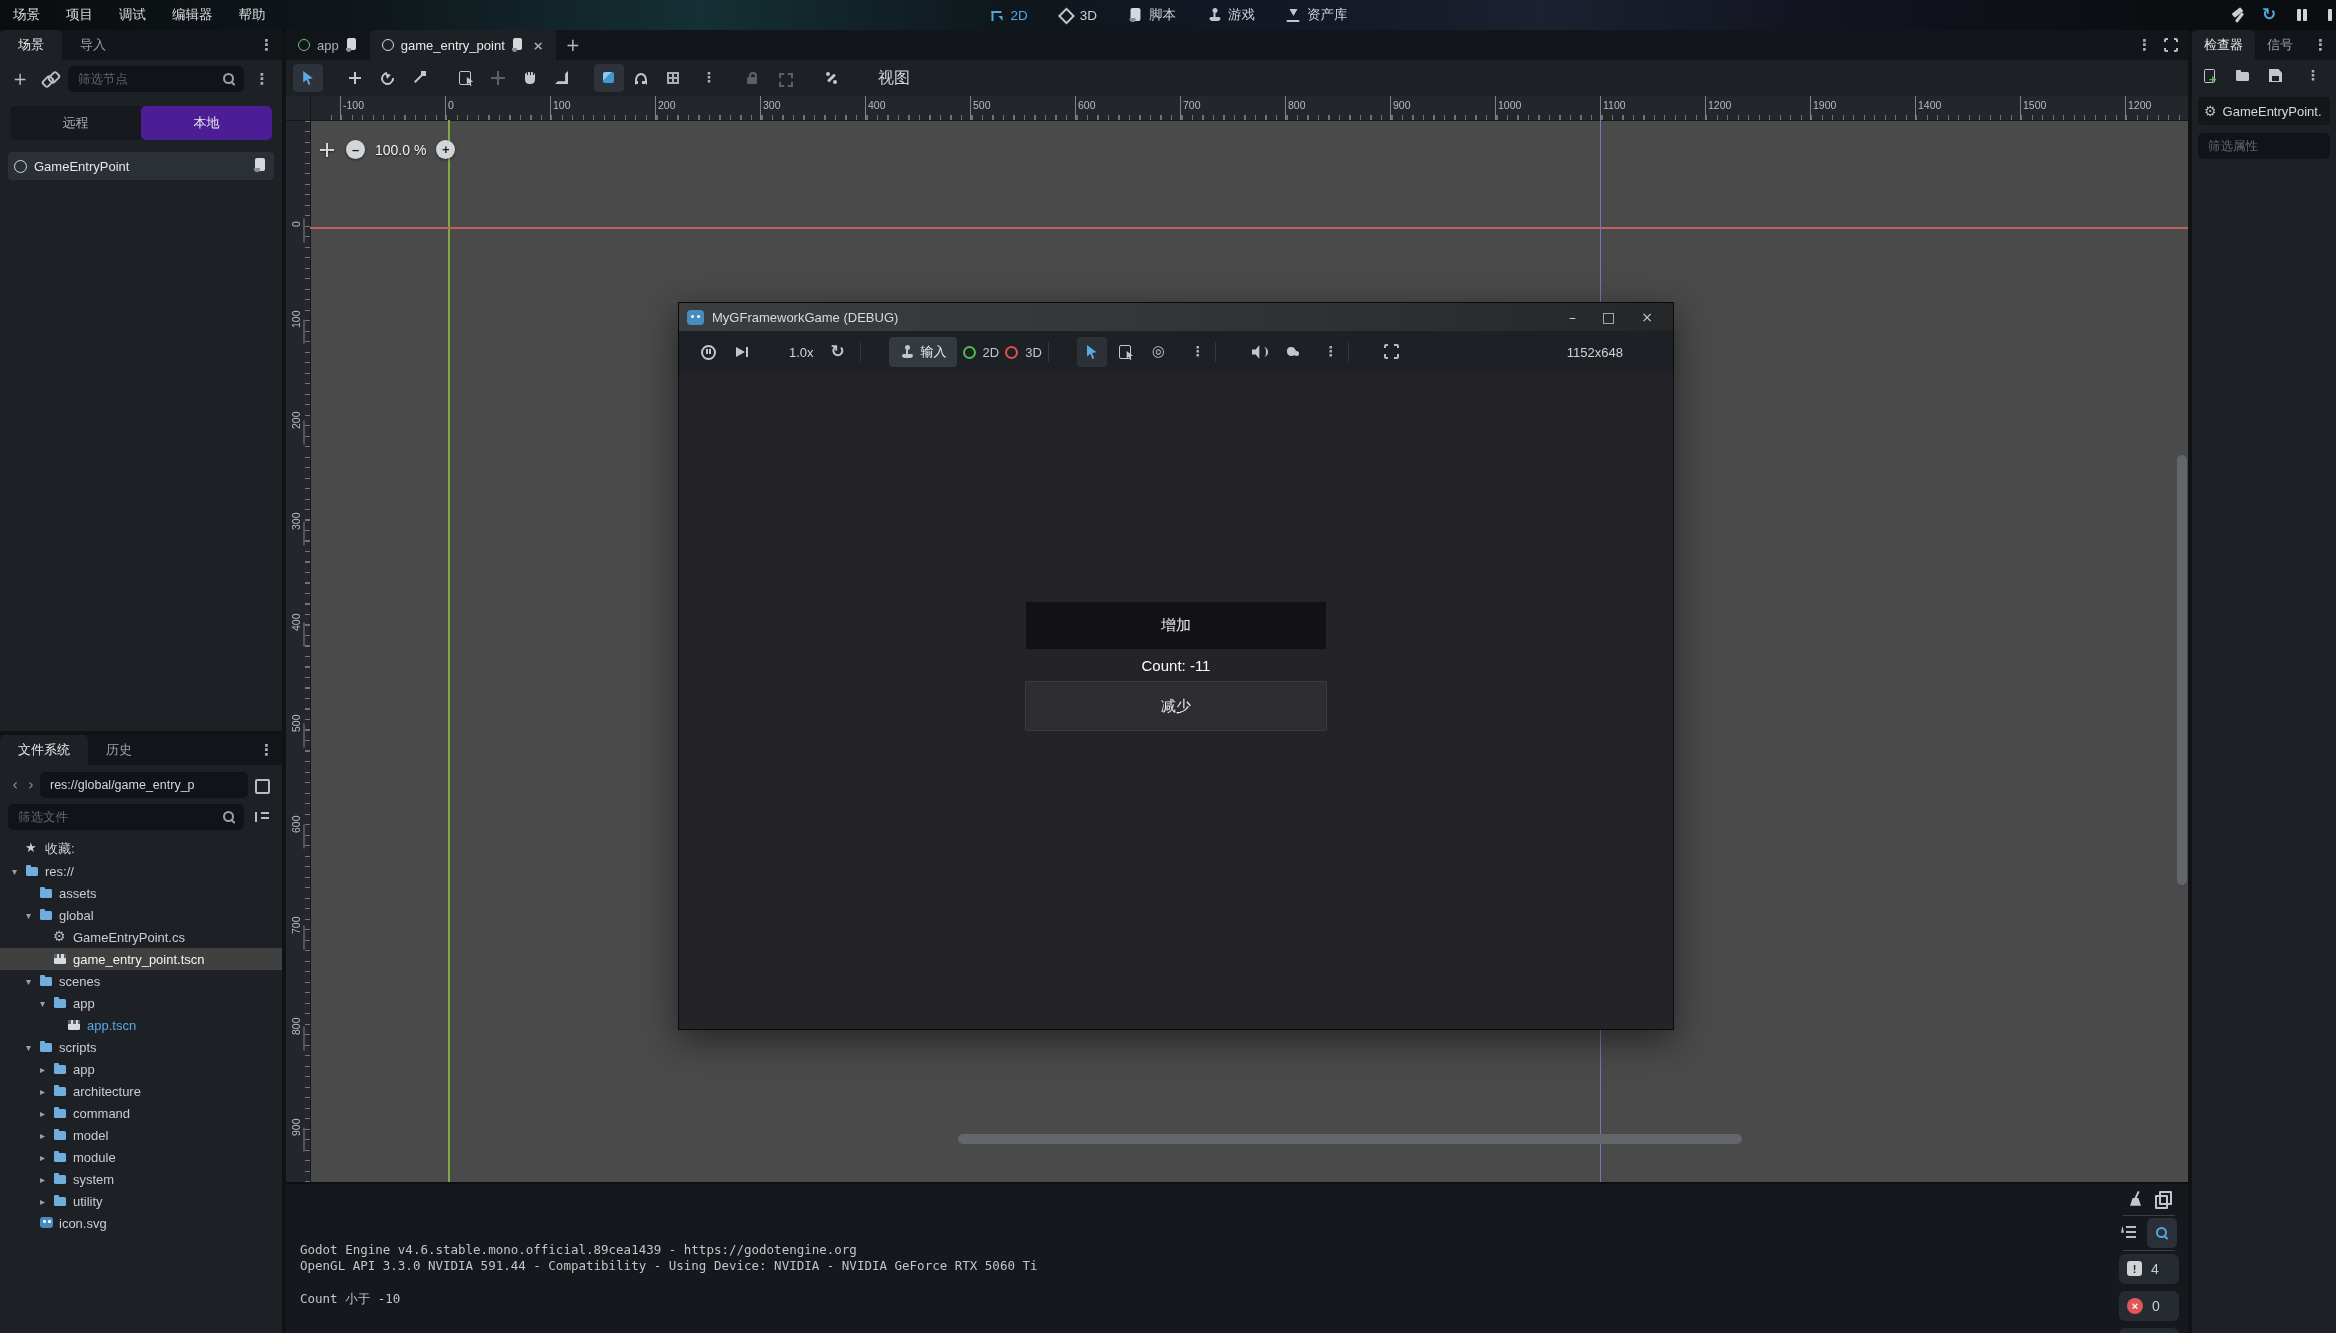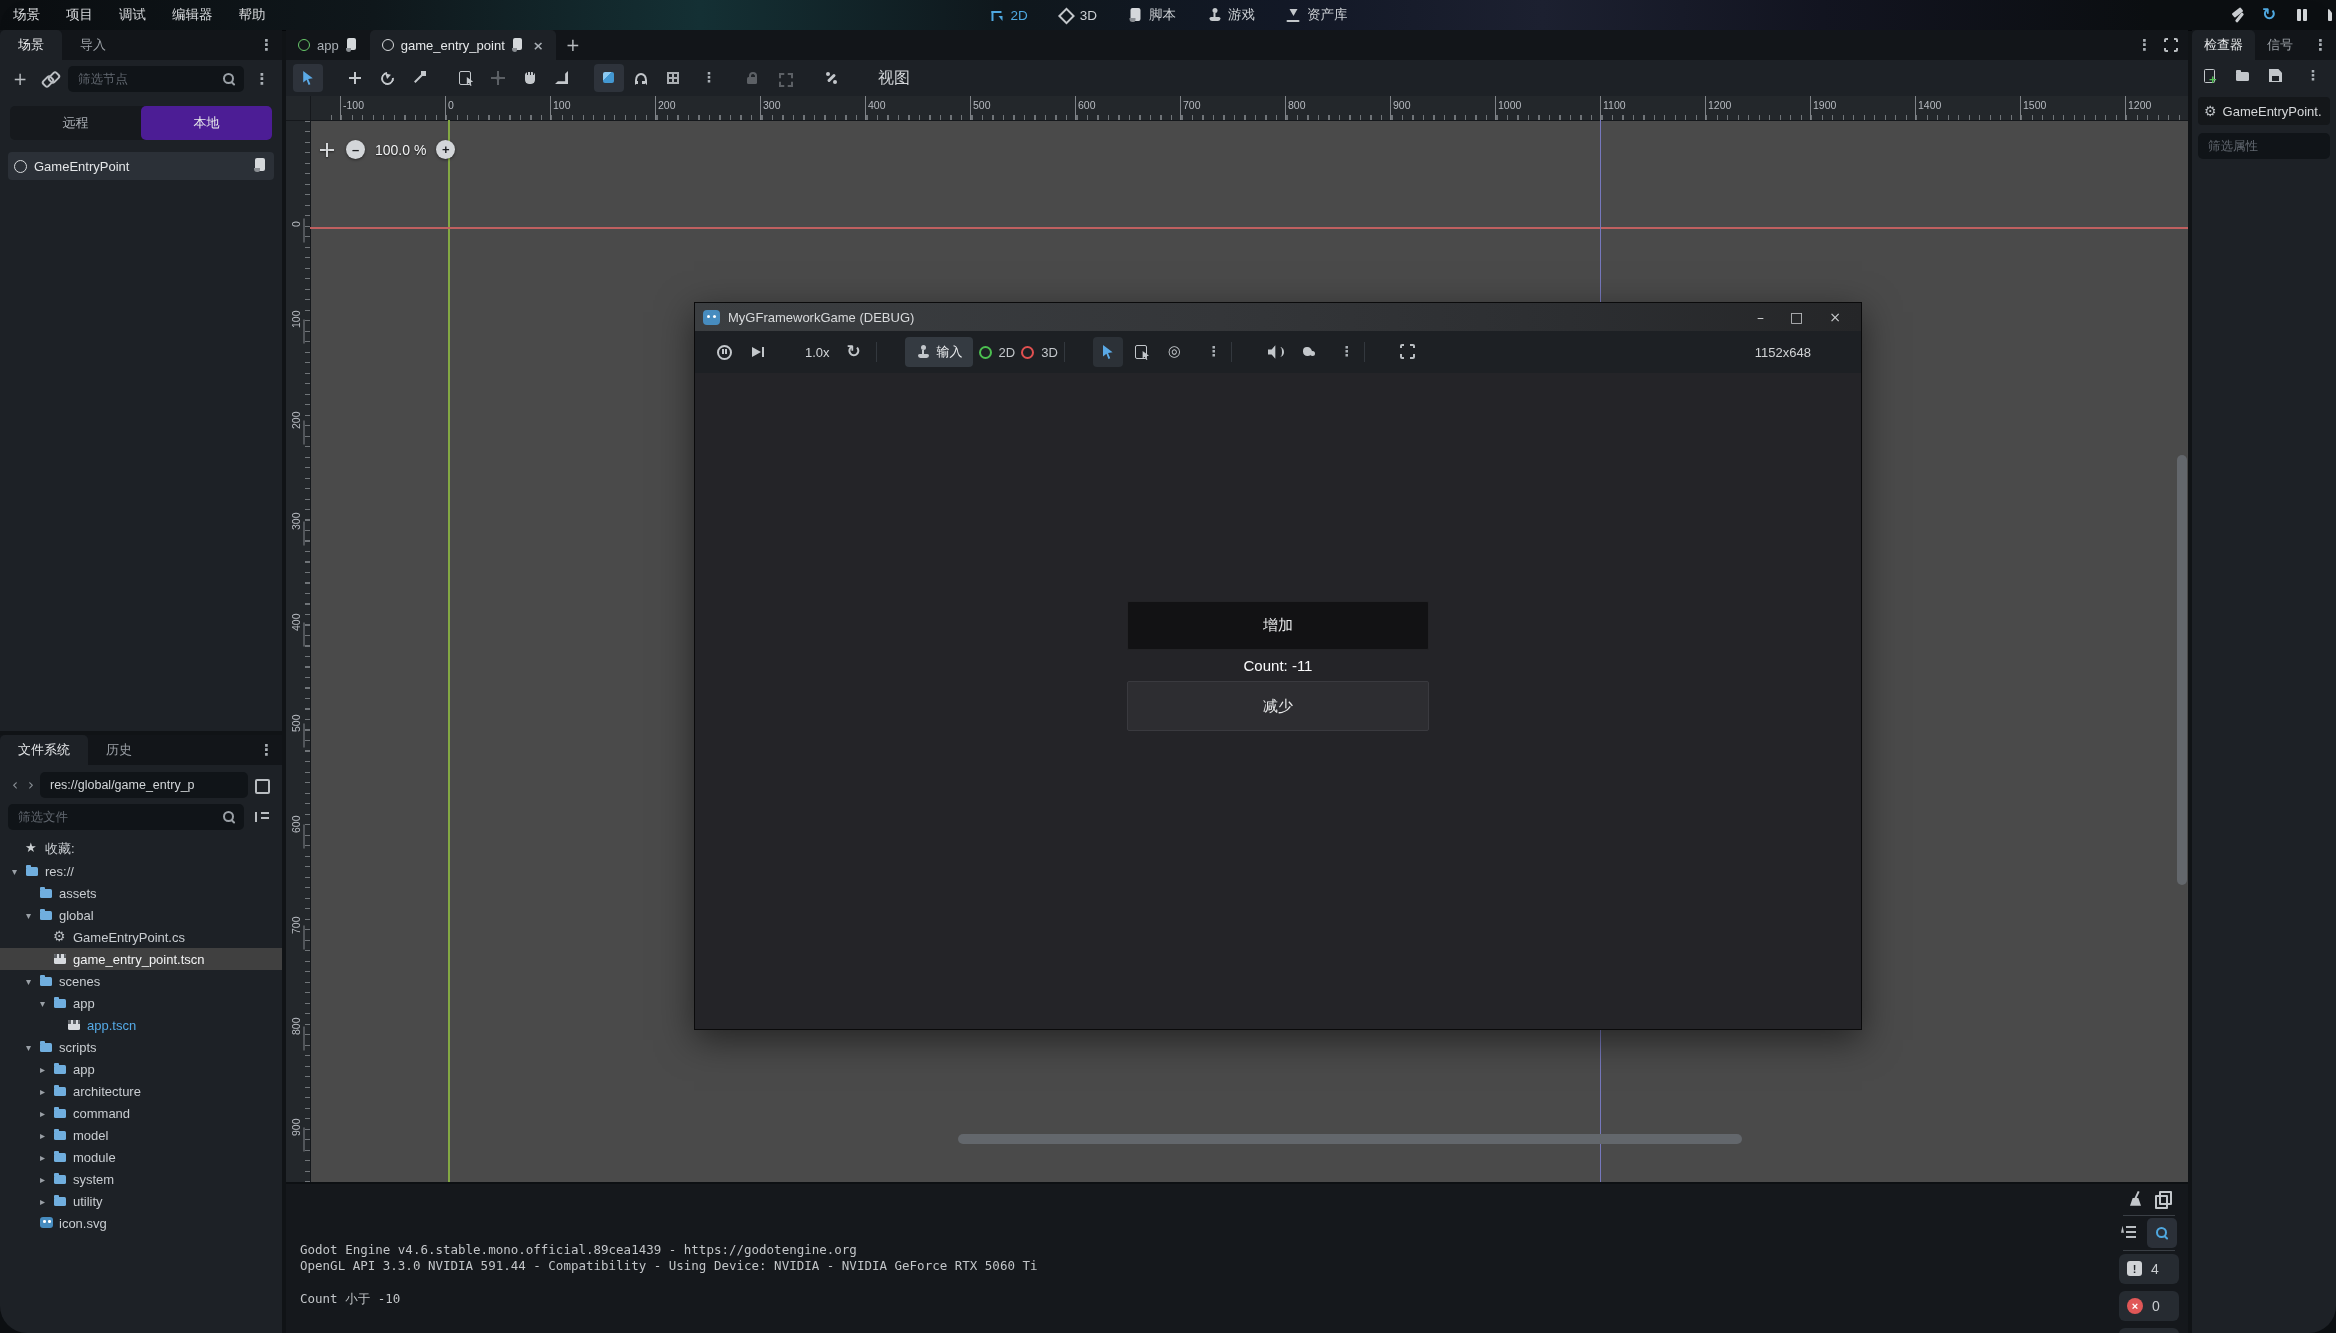--- a/index.html
+++ b/index.html
@@ -1,18 +1,18 @@
 <!DOCTYPE html>
 <html><head>
 <meta charset="utf-8">
 <style>
   html,body{margin:0;padding:0;background:#0c0f12;}
   .screen{position:relative;width:2336px;height:1333px;background:#101316;overflow:hidden;
           font-family:"Liberation Sans",sans-serif;color:#cfd2d5;font-size:13px;
-          -webkit-user-select:none;user-select:none;border-radius:27px;}
+          -webkit-user-select:none;user-select:none;}
 
   
   .g{display:inline-block;position:relative;width:16px;height:16px;flex:none;color:#c3c7cb;}
   .g2{position:absolute;}
 
   
   .menubar{position:absolute;left:0;top:0;width:2336px;height:30px;
     background:linear-gradient(90deg,#0a0d10 0%,#0f171b 16%,#143034 30%,#0f171c 43%,#121826 55%,#1c2030 66%,#121420 78%,#0b0e11 92%);
     display:flex;align-items:center;border-bottom:1px solid #05070a;}
   .menu-item{padding:0 13px;font-size:13.5px;color:#d8dadd;cursor:default;}
@@ -198,21 +198,21 @@
   .zoom-ctrls .zc-center::before{content:"";position:absolute;left:2px;top:8px;width:14px;height:2px;background:#d6d8da;box-shadow:0 1px 2px rgba(0,0,0,.5);}
   .zoom-ctrls .zc-center::after{content:"";position:absolute;left:8px;top:2px;width:2px;height:14px;background:#d6d8da;box-shadow:0 1px 2px rgba(0,0,0,.5);}
   .zc-round{width:19px;height:19px;border-radius:50%;background:#d3d6d9;color:#1b1d20;display:flex;align-items:center;justify-content:center;
      font:bold 13px "Liberation Sans",sans-serif;box-shadow:0 1px 3px rgba(0,0,0,.45);}
   .zoom-label{color:#f2f3f4;font-size:14px;text-shadow:0 1px 2px rgba(0,0,0,.7);}
 
   .h-scrollbar{position:absolute;left:672px;top:1038px;width:784px;height:10px;border-radius:5px;background:#63676c;}
   .v-scrollbar{position:absolute;right:1px;top:359px;width:10px;height:430px;border-radius:5px;background:#63676c;}
 
   
-  .game-window{position:absolute;left:408px;top:206px;width:1168px;height:728px;background:#e5e5e5;
+  .game-window{position:absolute;left:392px;top:206px;width:996px;height:728px;background:#e5e5e5;
      border:1px solid #0a0a0b;box-shadow:0 10px 34px rgba(0,0,0,.5);box-sizing:border-box;}
   .gw-title{position:absolute;left:0;top:0;right:0;height:28px;
      background:linear-gradient(90deg,#3b3e41 0%,#343639 45%,#2c2e31 75%,#252628 100%);
      display:flex;align-items:center;padding:0 8px;gap:8px;}
   .gw-title .gw-godot{position:relative;width:17px;height:15px;flex:none;}
   .gw-title .gw-godot::before{content:"";position:absolute;inset:0;background:#478cbf;border-radius:4px;}
   .gw-title .gw-godot::after{content:"";position:absolute;left:4px;top:5px;width:3px;height:3px;background:#fff;border-radius:50%;box-shadow:6px 0 0 #fff;}
   .gw-title .gw-text{color:#d8dadc;font-size:13px;}
   .gw-controls{margin-left:auto;display:flex;align-items:center;gap:26px;padding-right:12px;}
   .gw-controls span{color:#c8cacc;font:14px "DejaVu Sans",sans-serif;}

